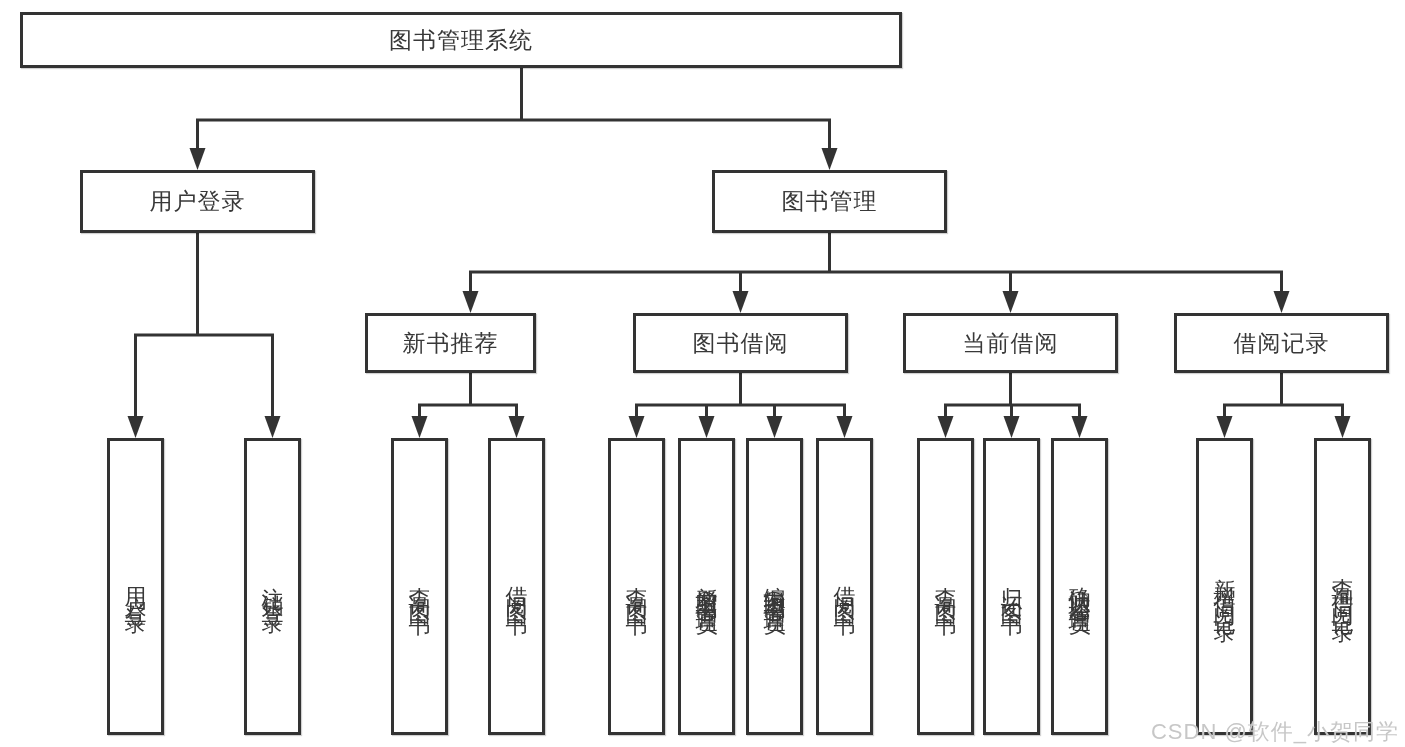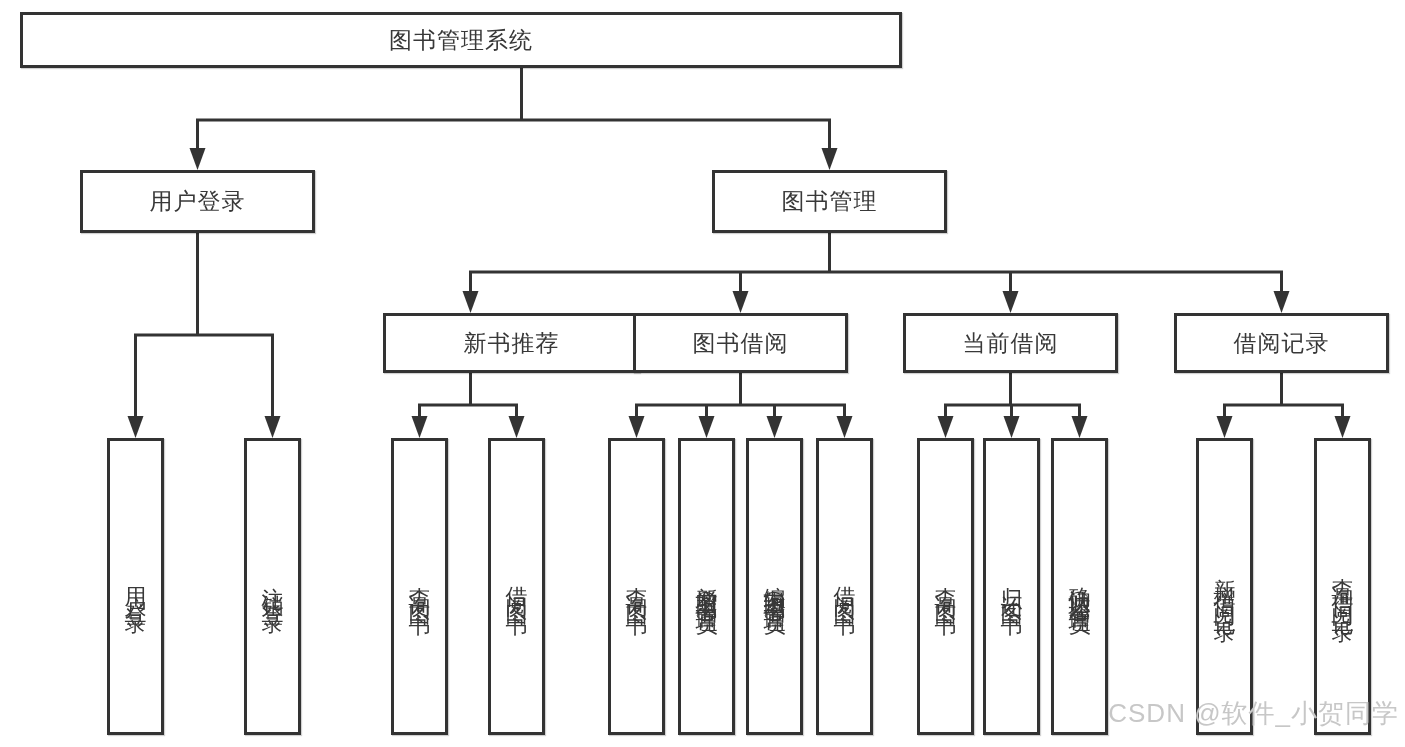--- a/index.html
+++ b/index.html
@@ -18,37 +18,37 @@
   .vbox span{
     writing-mode:vertical-rl;text-orientation:mixed;
     font-size:22px;letter-spacing:9px;line-height:1;
     color:var(--text,#383838);
   }
   .vbox.long span{letter-spacing:4px;}
   
   #n-root{left:20px;top:12px;width:882px;height:56px;}
   #n-user-login{left:80px;top:170px;width:235px;height:63px;}
   #n-book-mgmt{left:712px;top:170px;width:235px;height:63px;}
-  #n-new-book-rec{left:383px;top:313px;width:257px;height:60px;}
+  #n-new-book-rec{left:365px;top:313px;width:171px;height:60px;}
   #n-book-borrow{left:633px;top:313px;width:215px;height:60px;}
   #n-current-borrow{left:903px;top:313px;width:215px;height:60px;text-align:center;}
   #n-borrow-records{left:1174px;top:313px;width:215px;height:60px;}
   .leaf{top:438px;width:57px;height:297px;}
   #l-login{left:107px;}   #l-logout{left:244px;}
   #l-nbr-query{left:391px;} #l-nbr-borrow{left:488px;}
   #l-bb-query{left:608px;} #l-bb-add{left:678px;} #l-bb-edit{left:746px;} #l-bb-borrow{left:816px;}
   #l-cb-query{left:917px;} #l-cb-return{left:983px;} #l-cb-confirm{left:1051px;}
   #l-br-add{left:1196px;} #l-br-query{left:1314px;}
   
   #connectors{position:absolute;left:0;top:0;width:1405px;height:747px;pointer-events:none;}
   #connectors path{stroke:var(--line,#333333);stroke-width:3;fill:none;}
   #connectors polygon{fill:var(--line,#333333);}
   
   #watermark{
-    position:absolute;right:6px;bottom:16px;font-size:26px;
+    position:absolute;right:6px;bottom:0;font-size:22px;
     color:var(--wm,#c7c7c7);letter-spacing:1px;z-index:5;
     text-shadow:0 0 1px rgba(255,255,255,0.6);
   }
 </style>
 </head>
 <body>
 
 <div id="stage">
 
   <svg id="connectors" viewBox="0 0 1405 747" xmlns="http://www.w3.org/2000/svg">

